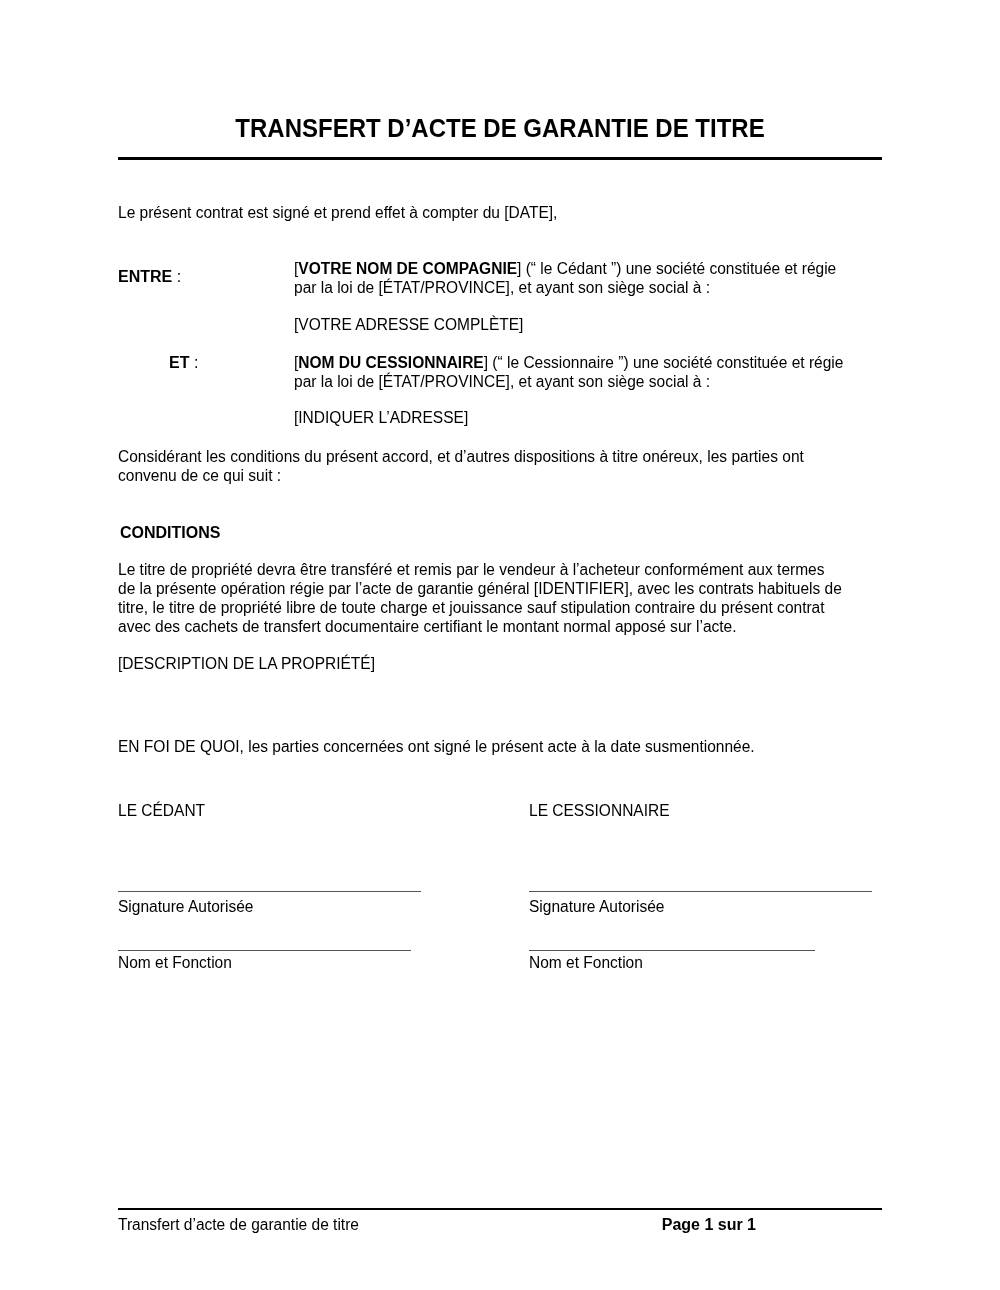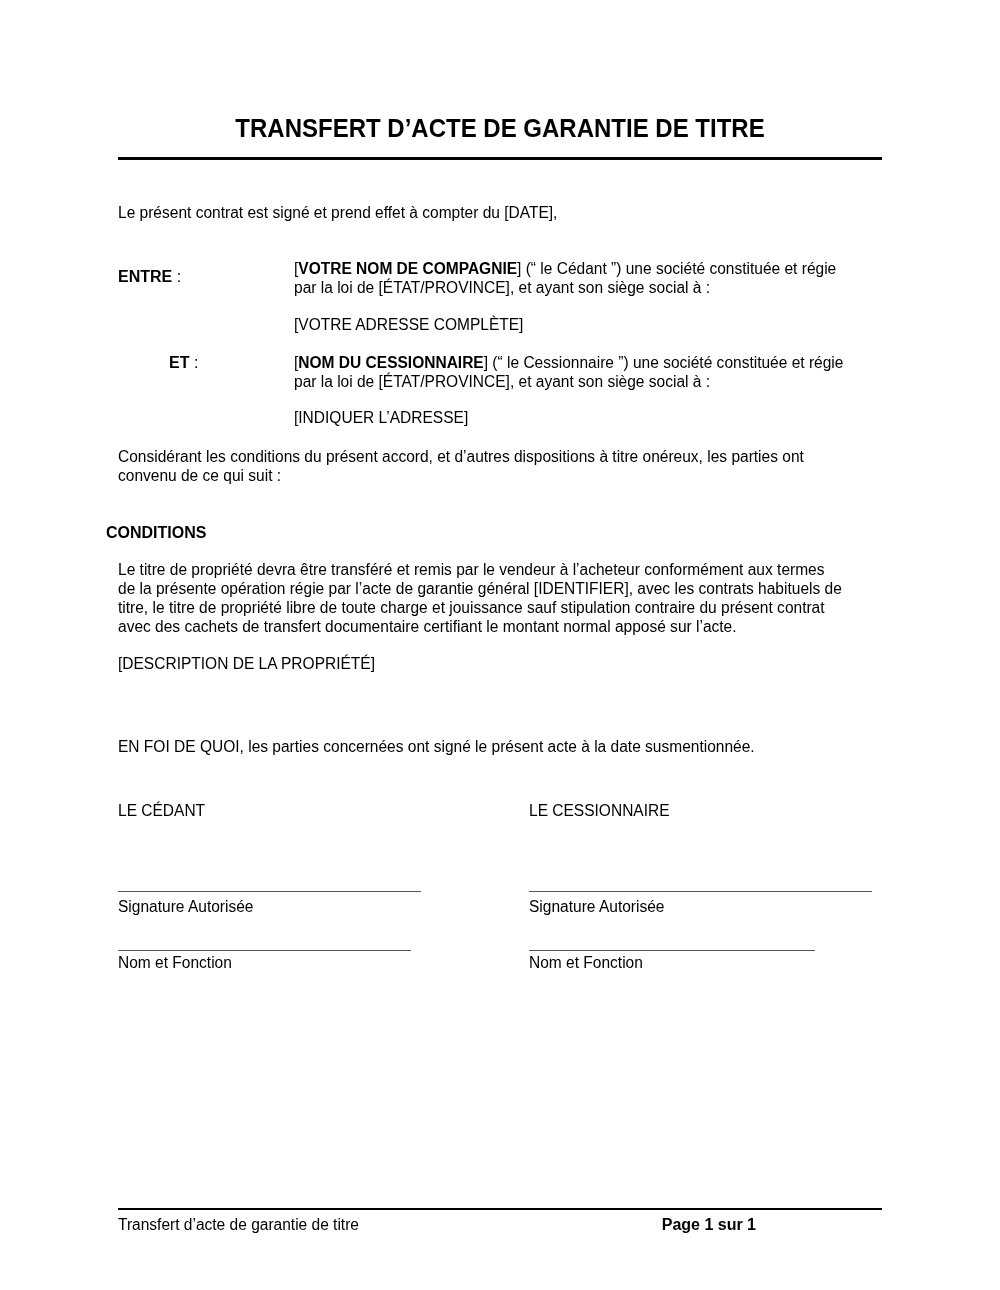--- a/index.html
+++ b/index.html
@@ -87,21 +87,21 @@
   </div>
   <div class="abs txt narrow" style="left:294px; top:353px;">
     <span>[</span><b>NOM DU CESSIONNAIRE</b><span>]</span><span> (“ le Cessionnaire ”) une société constituée et régie</span>
   </div>
   <div class="abs txt narrow" style="left:294px; top:372px;">par la loi de [ÉTAT/PROVINCE], et ayant son siège social à :</div>
   <div class="abs txt narrow" style="left:294px; top:408px;">[INDIQUER L’ADRESSE]</div>
 
   <div class="abs txt narrow" style="left:118px; top:447px;">Considérant les conditions du présent accord, et d’autres dispositions à titre onéreux, les parties ont</div>
   <div class="abs txt narrow" style="left:118px; top:466px;">convenu de ce qui suit :</div>
 
-  <div class="abs txt" style="left:106px; top:523px; font-weight:bold;">CONDITIONS</div>
+  <div class="abs txt" style="left:120px; top:523px; font-weight:bold;">CONDITIONS</div>
   <div class="abs txt narrow" style="left:118px; top:560px;">Le titre de propriété devra être transféré et remis par le vendeur à l’acheteur conformément aux termes</div>
   <div class="abs txt narrow" style="left:118px; top:579px;">de la présente opération régie par l’acte de garantie général [IDENTIFIER], avec les contrats habituels de</div>
   <div class="abs txt narrow" style="left:118px; top:598px;">titre, le titre de propriété libre de toute charge et jouissance sauf stipulation contraire du présent contrat</div>
   <div class="abs txt narrow" style="left:118px; top:617px;">avec des cachets de transfert documentaire certifiant le montant normal apposé sur l’acte.</div>
 
   <div class="abs txt narrow" style="left:118px; top:654px;">[DESCRIPTION DE LA PROPRIÉTÉ]</div>
 
   <div class="abs txt narrow" style="left:118px; top:737px;">EN FOI DE QUOI, les parties concernées ont signé le présent acte à la date susmentionnée.</div>
 
   <div class="abs txt narrow" style="left:118px; top:801px;">LE CÉDANT</div>

